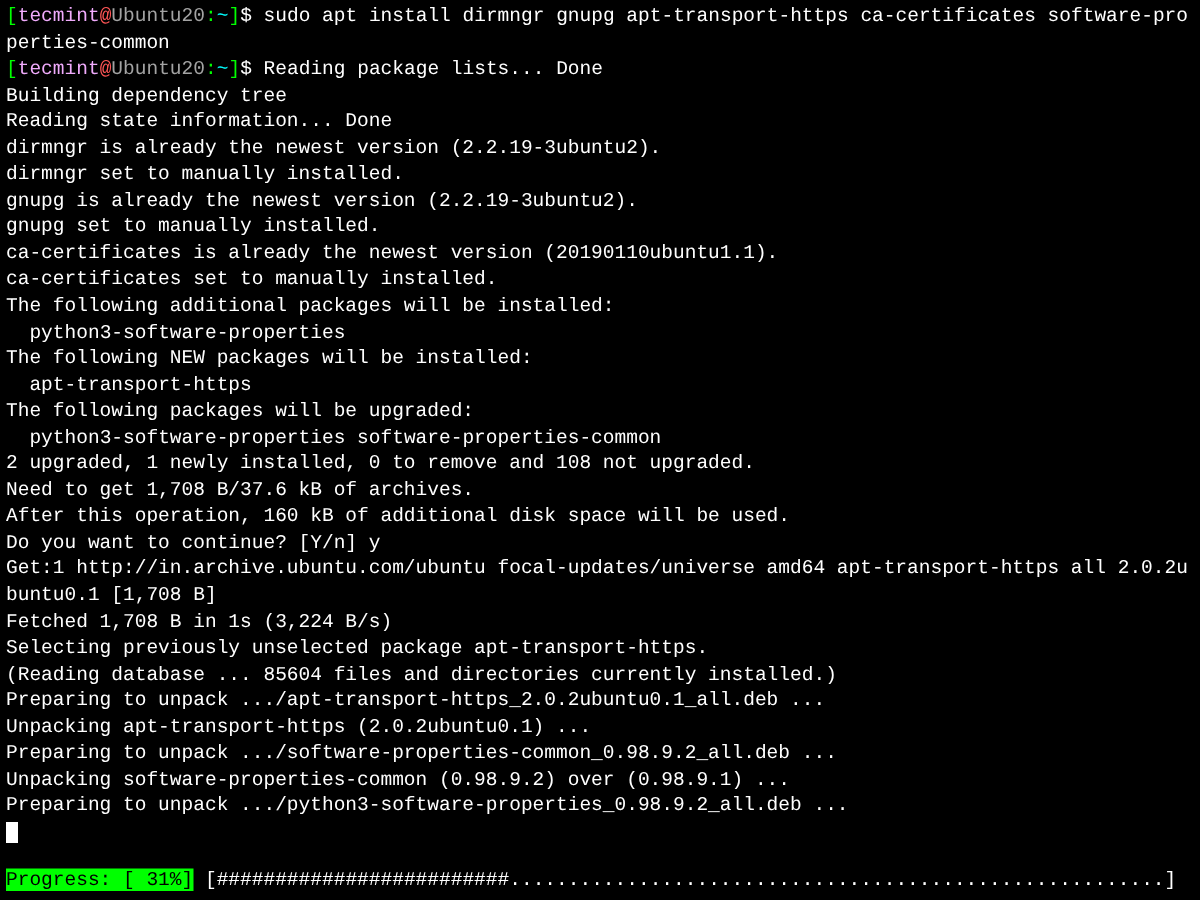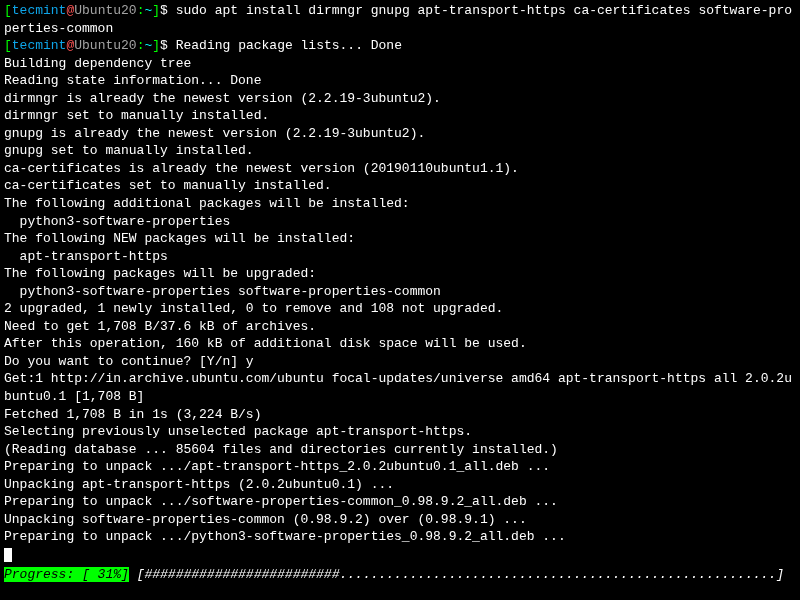--- a/index.html
+++ b/index.html
@@ -20,41 +20,40 @@
       padding: 2px 4px;
     }
     .terminal-content {
       white-space: pre-wrap;
       word-break: break-all;
     }
     .prompt-line {
       display: inline;
     }
     .bracket { color: #00ff00; }
-    .user { color: #0ea5e9; }
+    .user { color: #f0abfc; }
     .at { color: #ff5555; }
     .host { color: #a3a3a3; }
     .path { color: #00ffff; }
     .dollar { color: #fff; }
     .cmd { color: #fff; }
     .output { color: #fff; }
     .cursor {
       display: inline-block;
       width: 8px;
       height: 14px;
       background: #fff;
       vertical-align: text-bottom;
     }
     .progress-bar {
       position: absolute;
-      bottom: 16px;
+      bottom: 4px;
       left: 0;
       width: 100%;
       padding: 0 4px;
-      font-style: italic;
     }
     .progress-label {
       background: #00ff00;
       color: #000;
       display: inline;
     }
     .progress-track {
       color: #fff;
     }
     .progress-fill {

